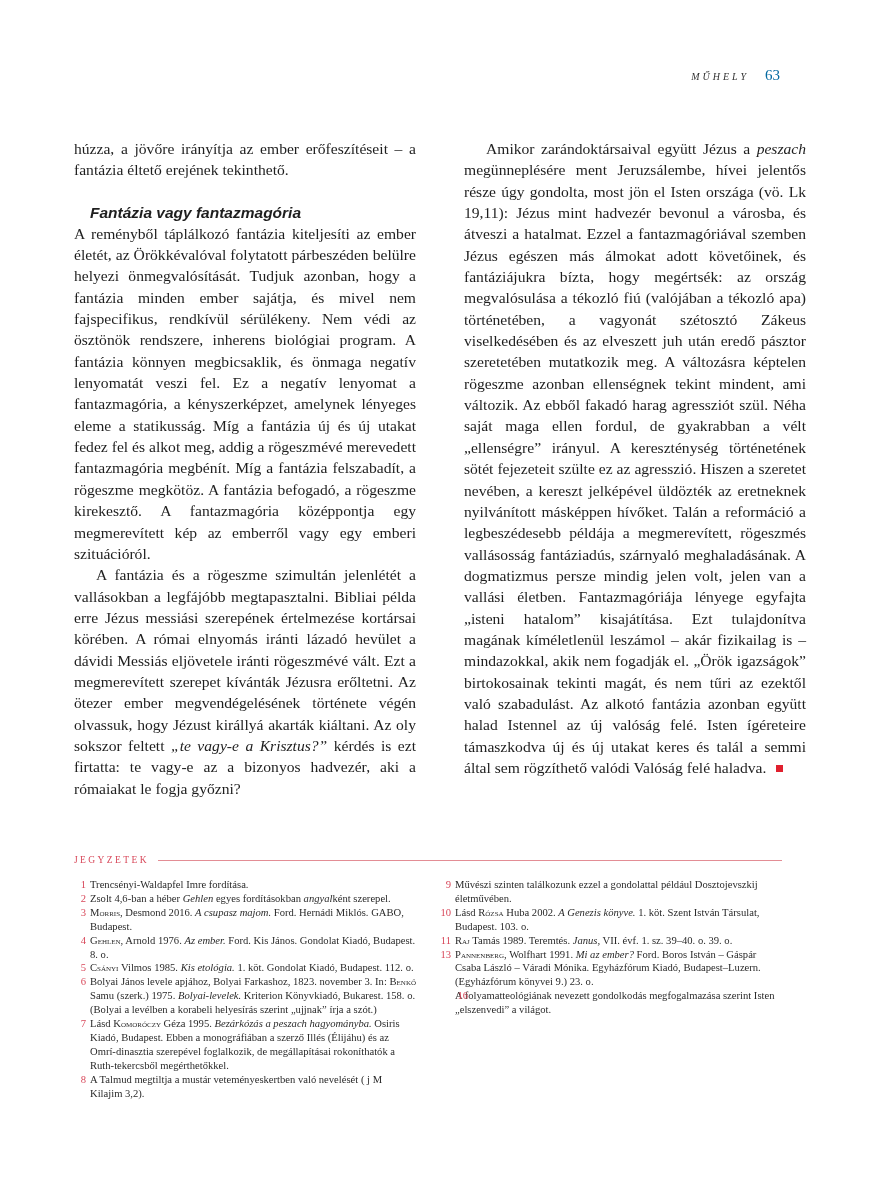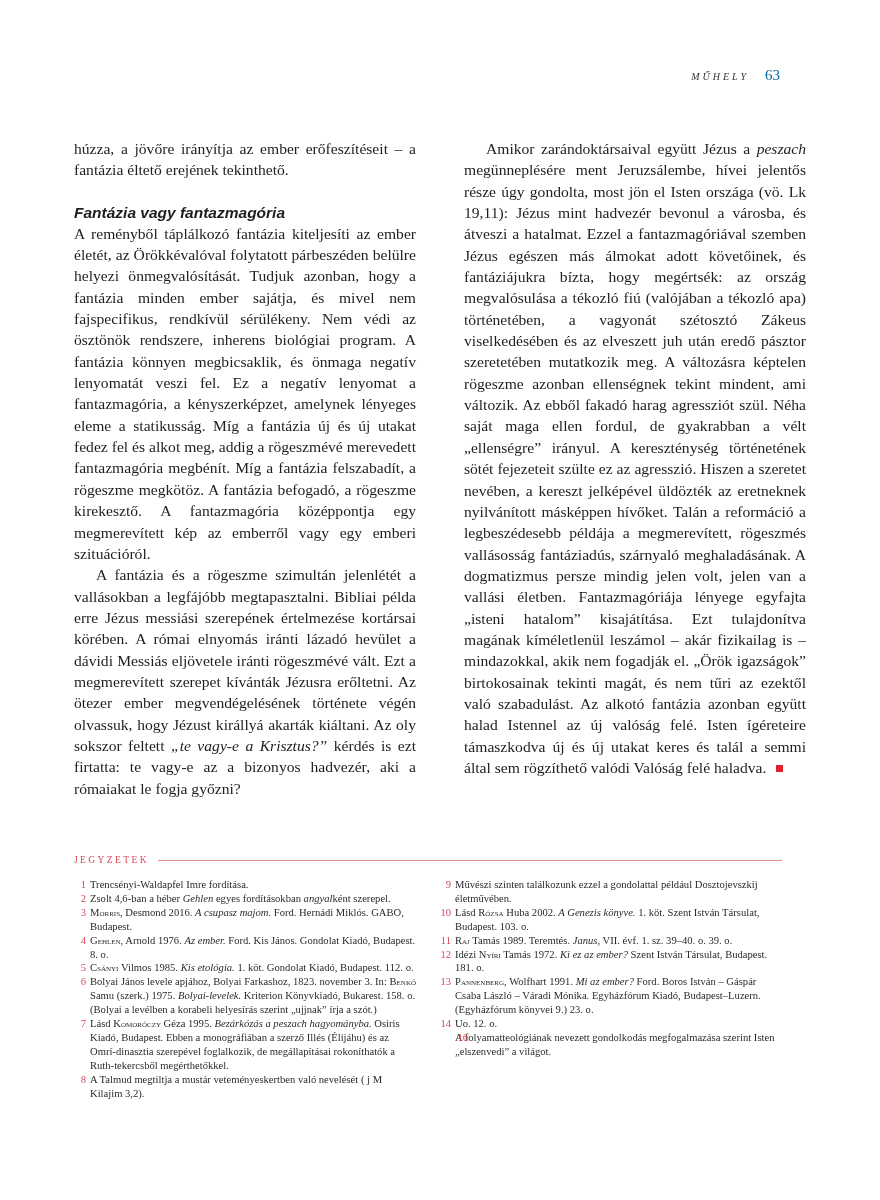--- a/index.html
+++ b/index.html
@@ -7,21 +7,21 @@
          font-family: "Liberation Serif", "DejaVu Serif", serif; color: #1e1e1e; }
   .running-head { position: absolute; top: 44px; right: 100px; display: flex; align-items: baseline; gap: 16px; }
   .section-name { font-style: italic; font-size: 10px; letter-spacing: 3px; color: #333; margin-top: 27px; }
   .page-num { font-size: 15px; color: #0369a1; }
 
   .col { position: absolute; top: 138px; width: 342px; font-size: 15.6px; line-height: 21.35px; text-align: justify; hyphens: manual; }
   .col.left { left: 74px; }
   .col.right { left: 439px; margin-left: 25px; }
   .col p { margin: 0; }
   .indent { text-indent: 22px; }
-  .subhead { font-family: "Liberation Sans", "DejaVu Sans", sans-serif; font-weight: bold; font-style: italic; font-size: 15.5px; margin: 21px 0 0 0; line-height: 21px; }
+  .subhead { font-family: "Liberation Sans", "DejaVu Sans", sans-serif; font-weight: bold; font-style: italic; font-size: 15.5px; margin: 21px 0 0 16px; line-height: 21px; }
   .end-mark { display: inline-block; width: 7px; height: 7px; background: #e0202e; margin-left: 10px; vertical-align: 1px; }
   i { font-style: italic; }
 
   .notes-head { position: absolute; top: 855px; left: 74px; width: 708px; display: flex; align-items: center; gap: 7px; }
   .notes-title { font-size: 9.5px; letter-spacing: 2.4px; color: #d8485a; font-variant: small-caps; text-transform: uppercase; padding-right: 2px; }
   .notes-rule { flex: 1; height: 1px; background: #e38d95; }
 
   .notes { position: absolute; top: 878px; width: 342px; font-size: 10.6px; line-height: 13.9px; color: #2a2a2a; }
   .notes.left { left: 74px; }
   .notes.right { left: 439px; }
@@ -60,17 +60,15 @@
     <p class="note"><span class="note-num" style="color: rgb(216, 72, 90);">4</span><span class="sc">Gehlen</span><span>, Arnold 1976. </span><i>Az ember.</i><span> Ford. Kis János. Gondolat Kiadó, Budapest. 8. o.</span></p>
     <p class="note"><span class="note-num" style="color: rgb(216, 72, 90);">5</span><span class="sc">Csányi</span><span> Vilmos 1985. </span><i>Kis etológia.</i><span> 1. köt. Gondolat Kiadó, Budapest. 112. o.</span></p>
     <p class="note"><span class="note-num" style="color: rgb(216, 72, 90);">6</span><span>Bolyai János levele apjához, Bolyai Farkashoz, 1823. november 3. In: </span><span class="sc">Benkő</span><span> Samu (szerk.) 1975. </span><i>Bolyai-levelek.</i><span> Kriterion Könyvkiadó, Bukarest. 158. o. (Bolyai a levélben a korabeli helyesírás szerint „ujjnak” írja a szót.)</span></p>
     <p class="note"><span class="note-num" style="color: rgb(216, 72, 90);">7</span><span>Lásd </span><span class="sc">Komoróczy</span><span> Géza 1995. </span><i>Bezárkózás a peszach hagyományba.</i><span> Osiris Kiadó, Budapest. Ebben a monográfiában a szerző Illés (Élijáhu) és az Omrí-dinasztia szerepével foglalkozik, de megállapításai rokoníthatók a Ruth-tekercsből megérthetőkkel.</span></p>
     <p class="note"><span class="note-num" style="color: rgb(216, 72, 90);">8</span><span>A Talmud megtiltja a mustár veteményeskertben való nevelését ( j M Kilajim 3,2).</span></p>
   </div>
 <div class="notes right" id="notes-right">
     <p class="note"><span class="note-num" style="color: rgb(216, 72, 90);">9</span><span>Művészi szinten találkozunk ezzel a gondolattal például Dosztojevszkij életművében.</span></p>
     <p class="note"><span class="note-num" style="color: rgb(216, 72, 90);">10</span><span>Lásd </span><span class="sc">Rózsa</span><span> Huba 2002. </span><i>A Genezis könyve.</i><span> 1. köt. Szent István Társulat, Budapest. 103. o.</span></p>
     <p class="note"><span class="note-num" style="color: rgb(216, 72, 90);">11</span><span class="sc">Raj</span><span> Tamás 1989. Teremtés. </span><i>Janus,</i><span> VII. évf. 1. sz. 39–40. o. 39. o.</span></p>
-    <p class="note"><span class="note-num" style="color: rgb(216, 72, 90);">12</span><span>Idézi </span><span class="sc">Nyíri</span><span> Tamás 1972. </span><i>Ki ez az ember?</i><span> Szent István Társulat, Budapest. 181. o.</span></p>
     <p class="note"><span class="note-num" style="color: rgb(216, 72, 90);">13</span><span class="sc">Pannenberg</span><span>, Wolfhart 1991. </span><i>Mi az ember?</i><span> Ford. Boros István – Gáspár Csaba László – Váradi Mónika. Egyházfórum Kiadó, Budapest–Luzern. (Egyházfórum könyvei 9.) 23. o.</span></p>
-    <p class="note"><span class="note-num" style="color: rgb(216, 72, 90);">14</span><span>Uo. 12. o.</span></p>
     <p class="note"><span class="note-num" style="color: rgb(216, 72, 90); margin-left: 17px;">16</span><span>A folyamatteológiának nevezett gondolkodás megfogalmazása szerint Isten „elszenvedi” a világot.</span></p>
   </div>
 
 </body></html>

